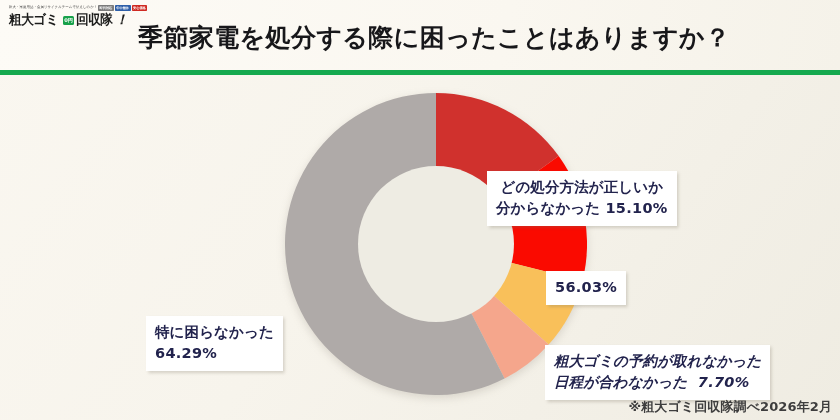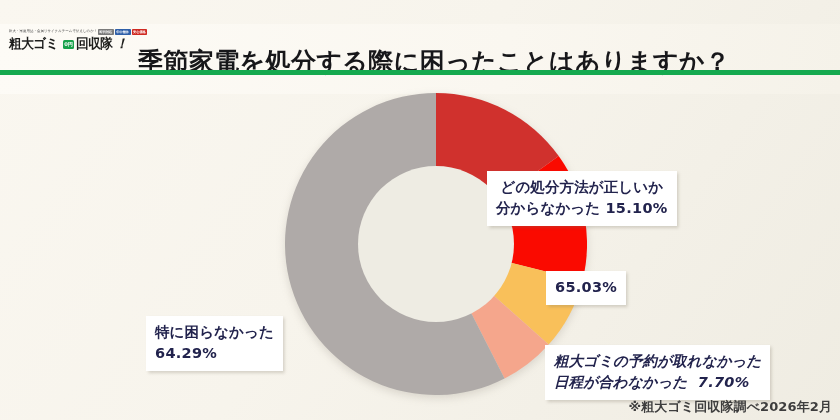--- a/index.html
+++ b/index.html
@@ -21,21 +21,20 @@
     overflow: hidden;
   }
 
   
   #header {
     position: absolute;
     left: 0; top: 0;
     width: 840px;
     height: 70px;
     background: linear-gradient(100deg, #fdfbf6 0%, #faf7f0 60%, #f5f2e9 100%);
-    margin-top: 24px;
   }
   #logo-block {
     position: absolute;
     left: 9px;
     top: 5px;
     width: 130px;
   }
   #logo-tagline {
     font-size: 3.4px;
     line-height: 5px;
@@ -218,21 +217,21 @@
         <circle cx="151" cy="151" r="78" fill="#eeece3"></circle>
       </svg>
     </div>
 
     <div class="callout" id="callout-1">
       <span class="callout-line1">どの処分方法が正しいか</span>
       <span class="callout-line2"><span>分からなかった</span> <span class="pct">15.10%</span></span>
     </div>
 
     <div class="callout" id="callout-2">
-      <span class="callout-line2 pct">65.03%</span>
+      <span class="callout-line2 pct">56.03%</span>
     </div>
 
     <div class="callout" id="callout-3">
       <span class="callout-line1">粗大ゴミの予約が取れなかった</span>
       <span class="callout-line2"><span>日程が合わなかった</span> &nbsp;<span class="pct">7.70%</span></span>
     </div>
 
     <div class="callout" id="callout-5">
       <span class="callout-line1">特に困らなかった</span>
       <span class="callout-line2 pct">64.29%</span>

